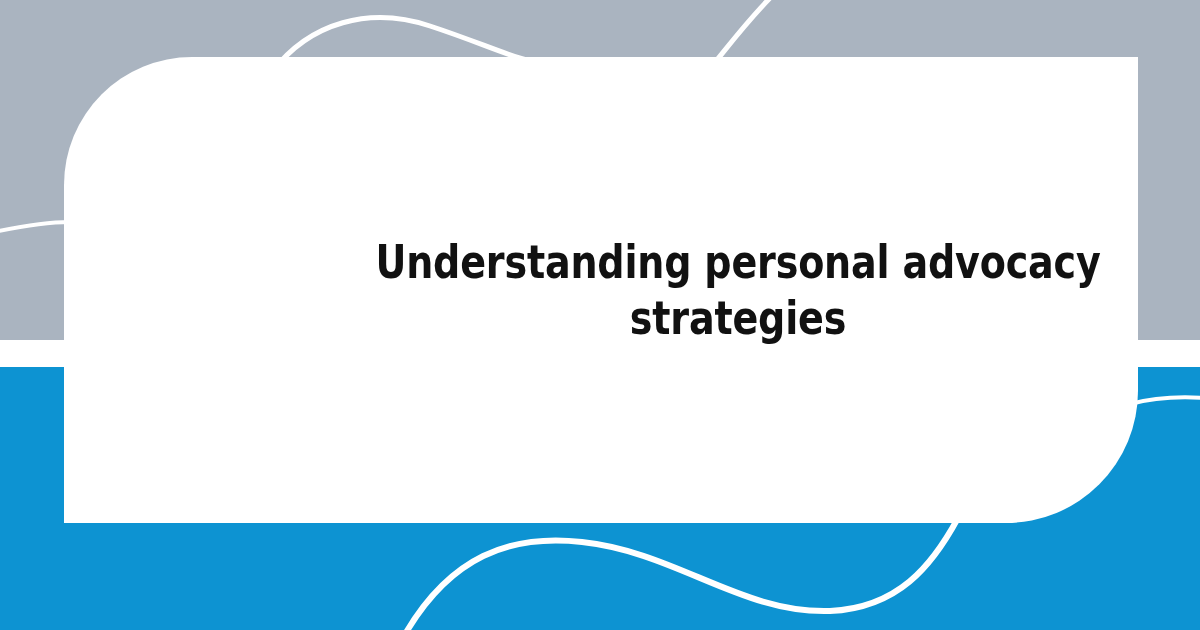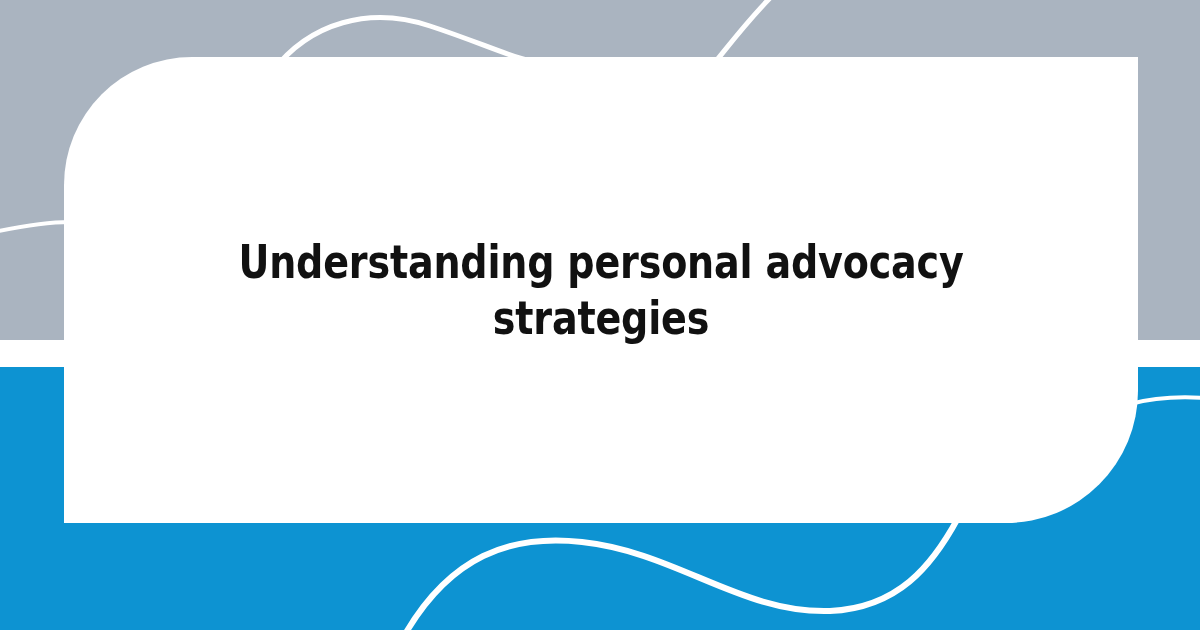--- a/index.html
+++ b/index.html
@@ -38,21 +38,21 @@
     z-index: 3;
   }
   .headline-wrap {
     position: absolute;
     left: 64px;
     top: 57px;
     width: 1074px;
     height: 466px;
     display: flex;
     align-items: center;
-    justify-content: center;
+    justify-content: flex-end;
     z-index: 4;
     pointer-events: none;
     border-radius: 27px;
   }
   .headline {
     width: 800px;
     margin: 0;
     text-align: center;
     color: #111111;
     font-family: "DejaVu Sans Condensed", "Liberation Sans Narrow", "Liberation Sans", sans-serif;

